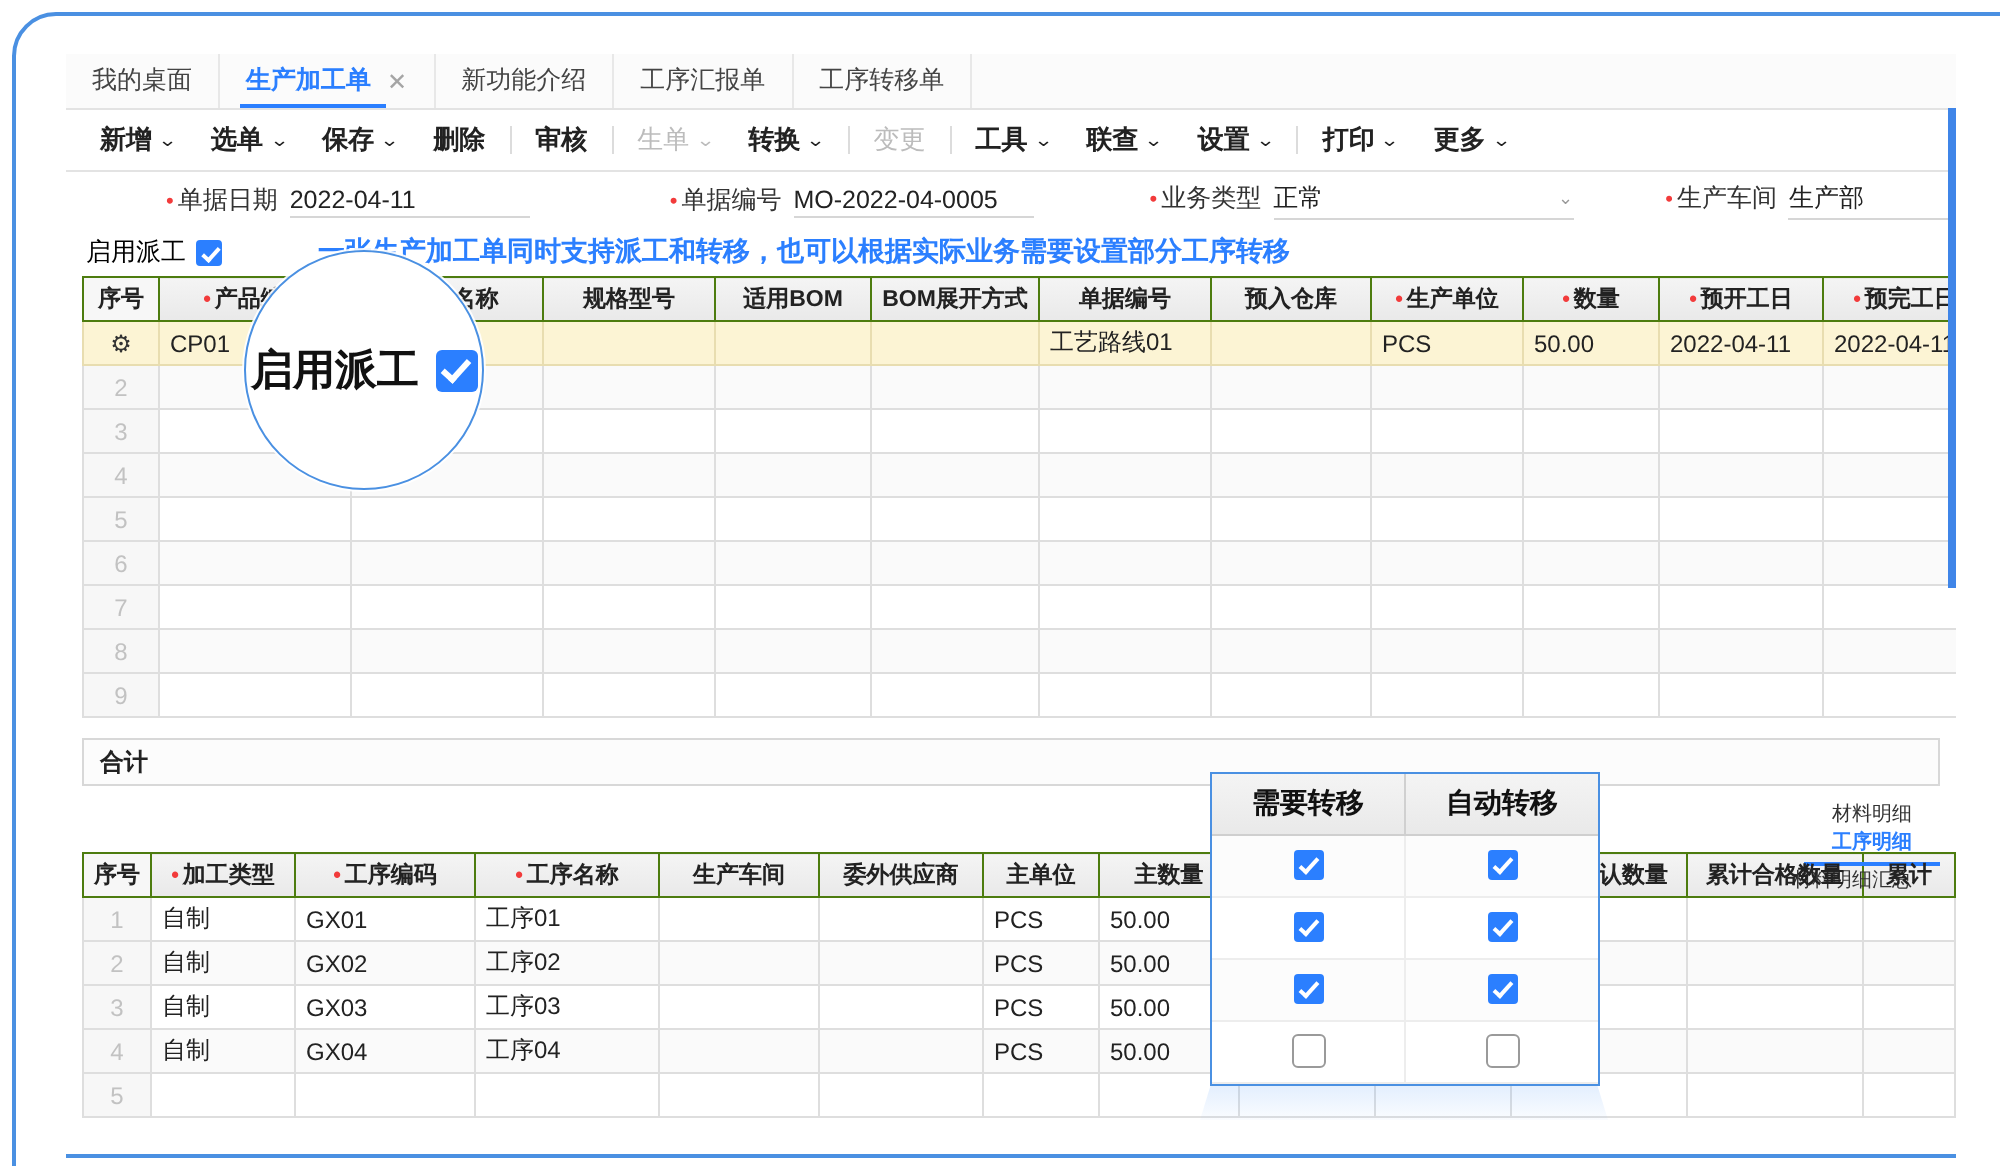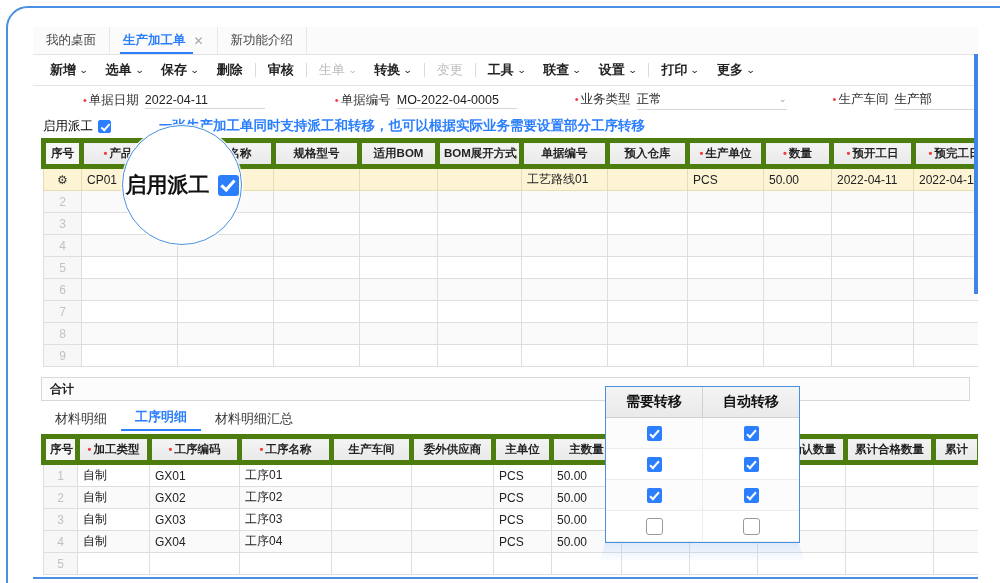--- a/index.html
+++ b/index.html
@@ -184,21 +184,21 @@
   .gridwrap { margin: 0 8px; }
   table.grid {
     border-collapse: collapse;
     table-layout: fixed;
     font-size: 12px;
     color: #222;
     width: 100%;
   }
   table.grid th {
     background: linear-gradient(#f4f4f4, #e9e9e9);
-    border: 5px solid #4d7c0f;
+    border: 1px solid #4d7c0f;
     height: 21px;
     font-size: 11.5px;
     font-weight: bold;
     color: #222;
     padding: 0 4px;
     white-space: nowrap;
     text-align: center;
   }
   table.grid td {
     border: 1px solid #dedede;
@@ -228,25 +228,26 @@
     display: flex;
     align-items: center;
     padding-left: 8px;
     font-size: 12px;
     font-weight: bold;
     color: #222;
   }
   
   .subtabs {
     display: flex;
-    align-items: center;
+    align-items: flex-end;
     margin: 7px 8px 0 8px;
-    font-size: 13px;
+    font-size: 10px;
     height: 22px;
     color: #333;
+    flex-direction: column;
   }
   .subtab { padding: 0 14px; }
   .subtab.active {
     color: #2b7fff;
     font-weight: bold;
     border-bottom: 2px solid #2b7fff;
     padding-bottom: 3px;
   }
 
   
@@ -382,20 +383,26 @@
     <div class="tabbar" id="tabbar">
         <div class="tab">
           <span>我的桌面</span>
         </div>
         <div class="tab active">
           <span>生产加工单</span>
           <span class="closex">✕</span>
         </div>
         <div class="tab">
           <span>新功能介绍</span>
+        </div>
+        <div class="tab">
+          <span>工序汇报单</span>
+        </div>
+        <div class="tab">
+          <span>工序转移单</span>
         </div>
         <div class="tab tabspacer"></div>
       </div>
 
     <div class="toolbar" id="toolbar">
         <div class="tbtn">
           <span>新增</span>
           <span class="caret">⌄</span>
         </div>
         <div class="tbtn">

